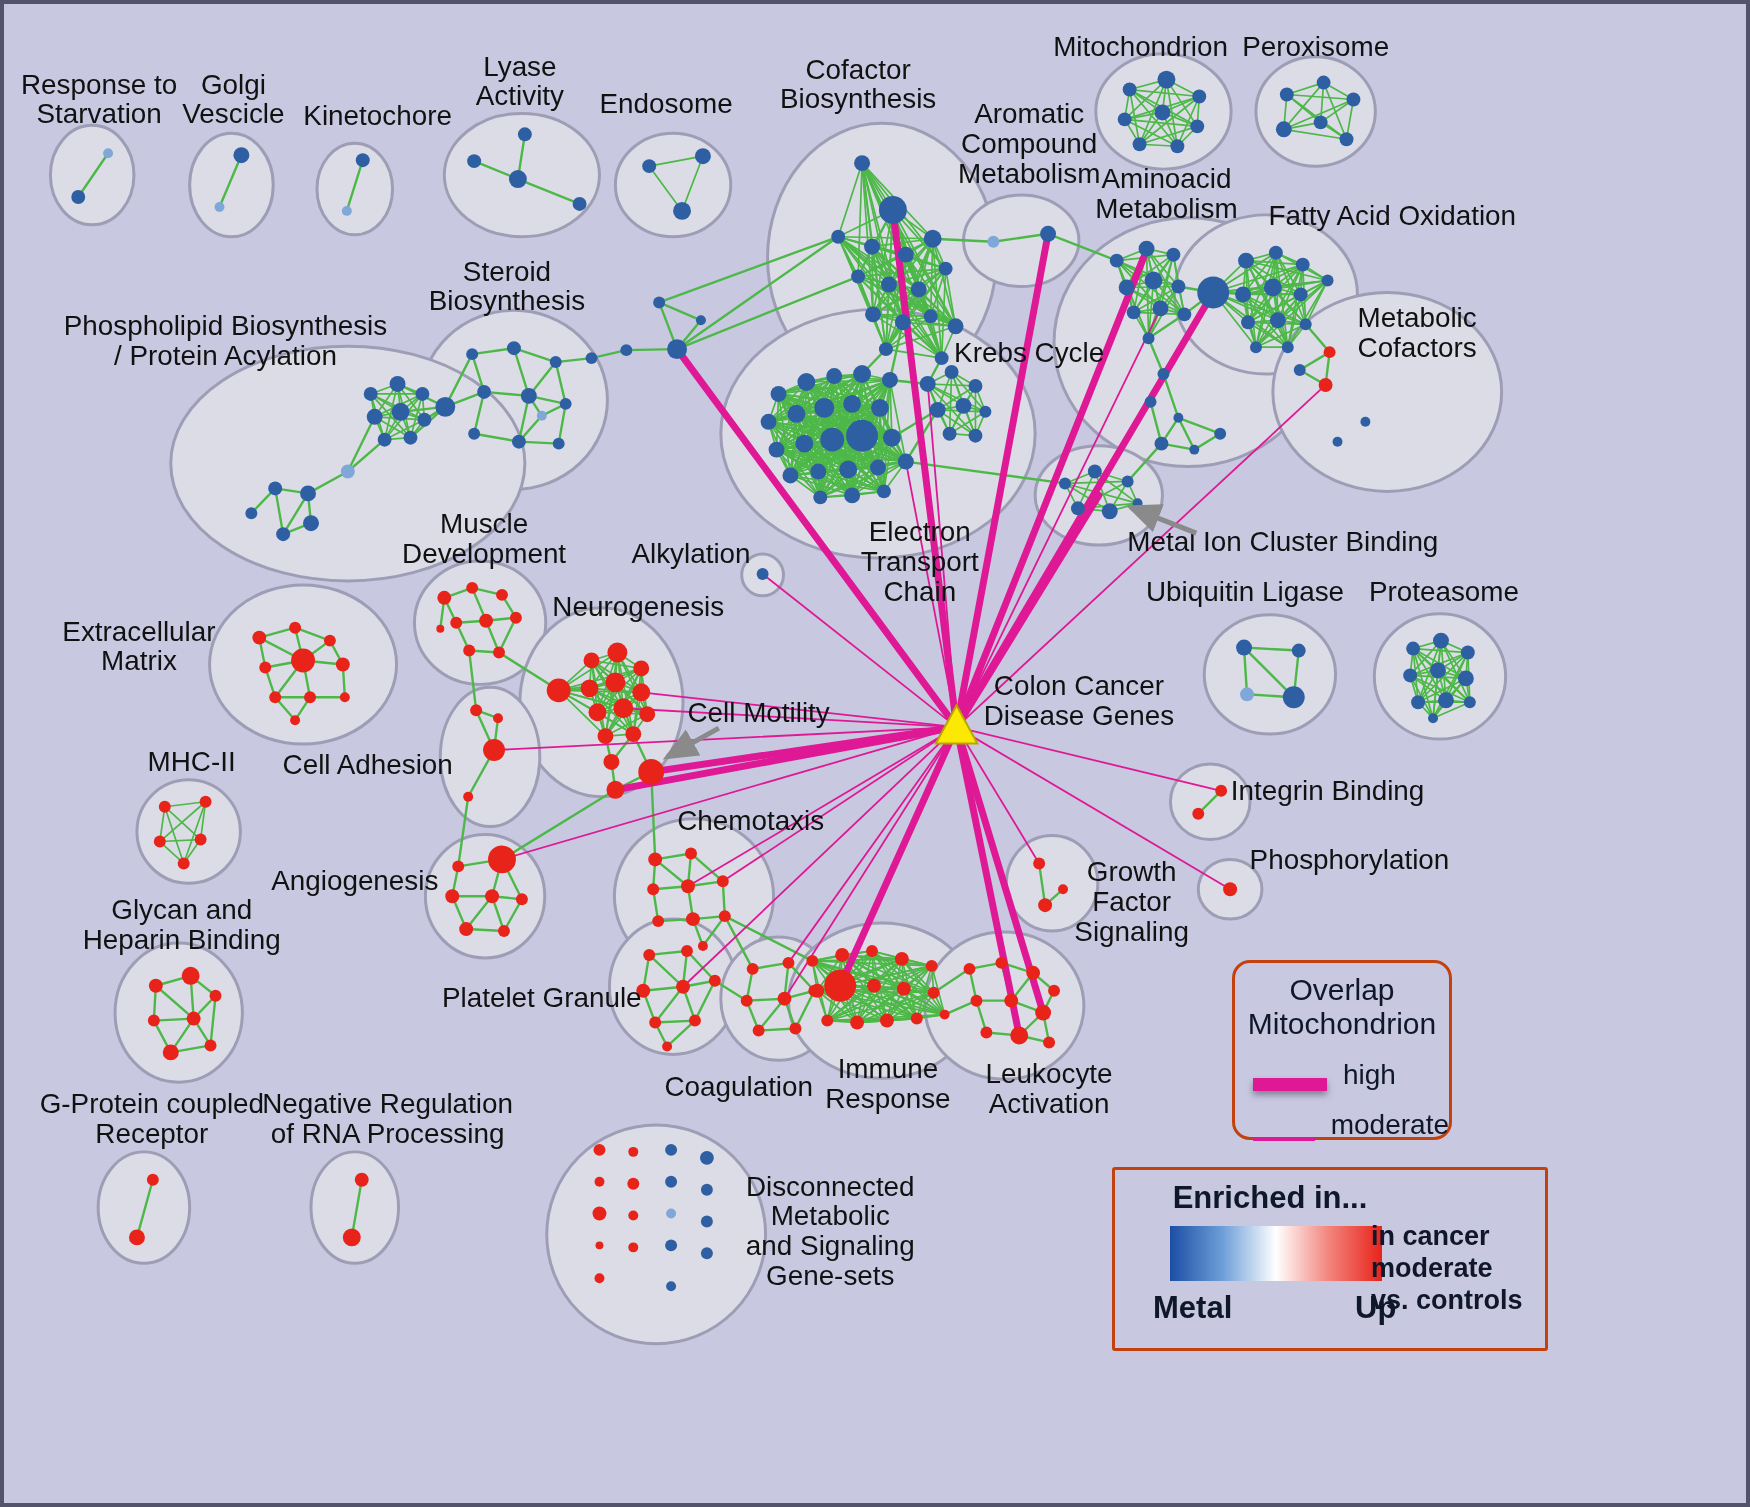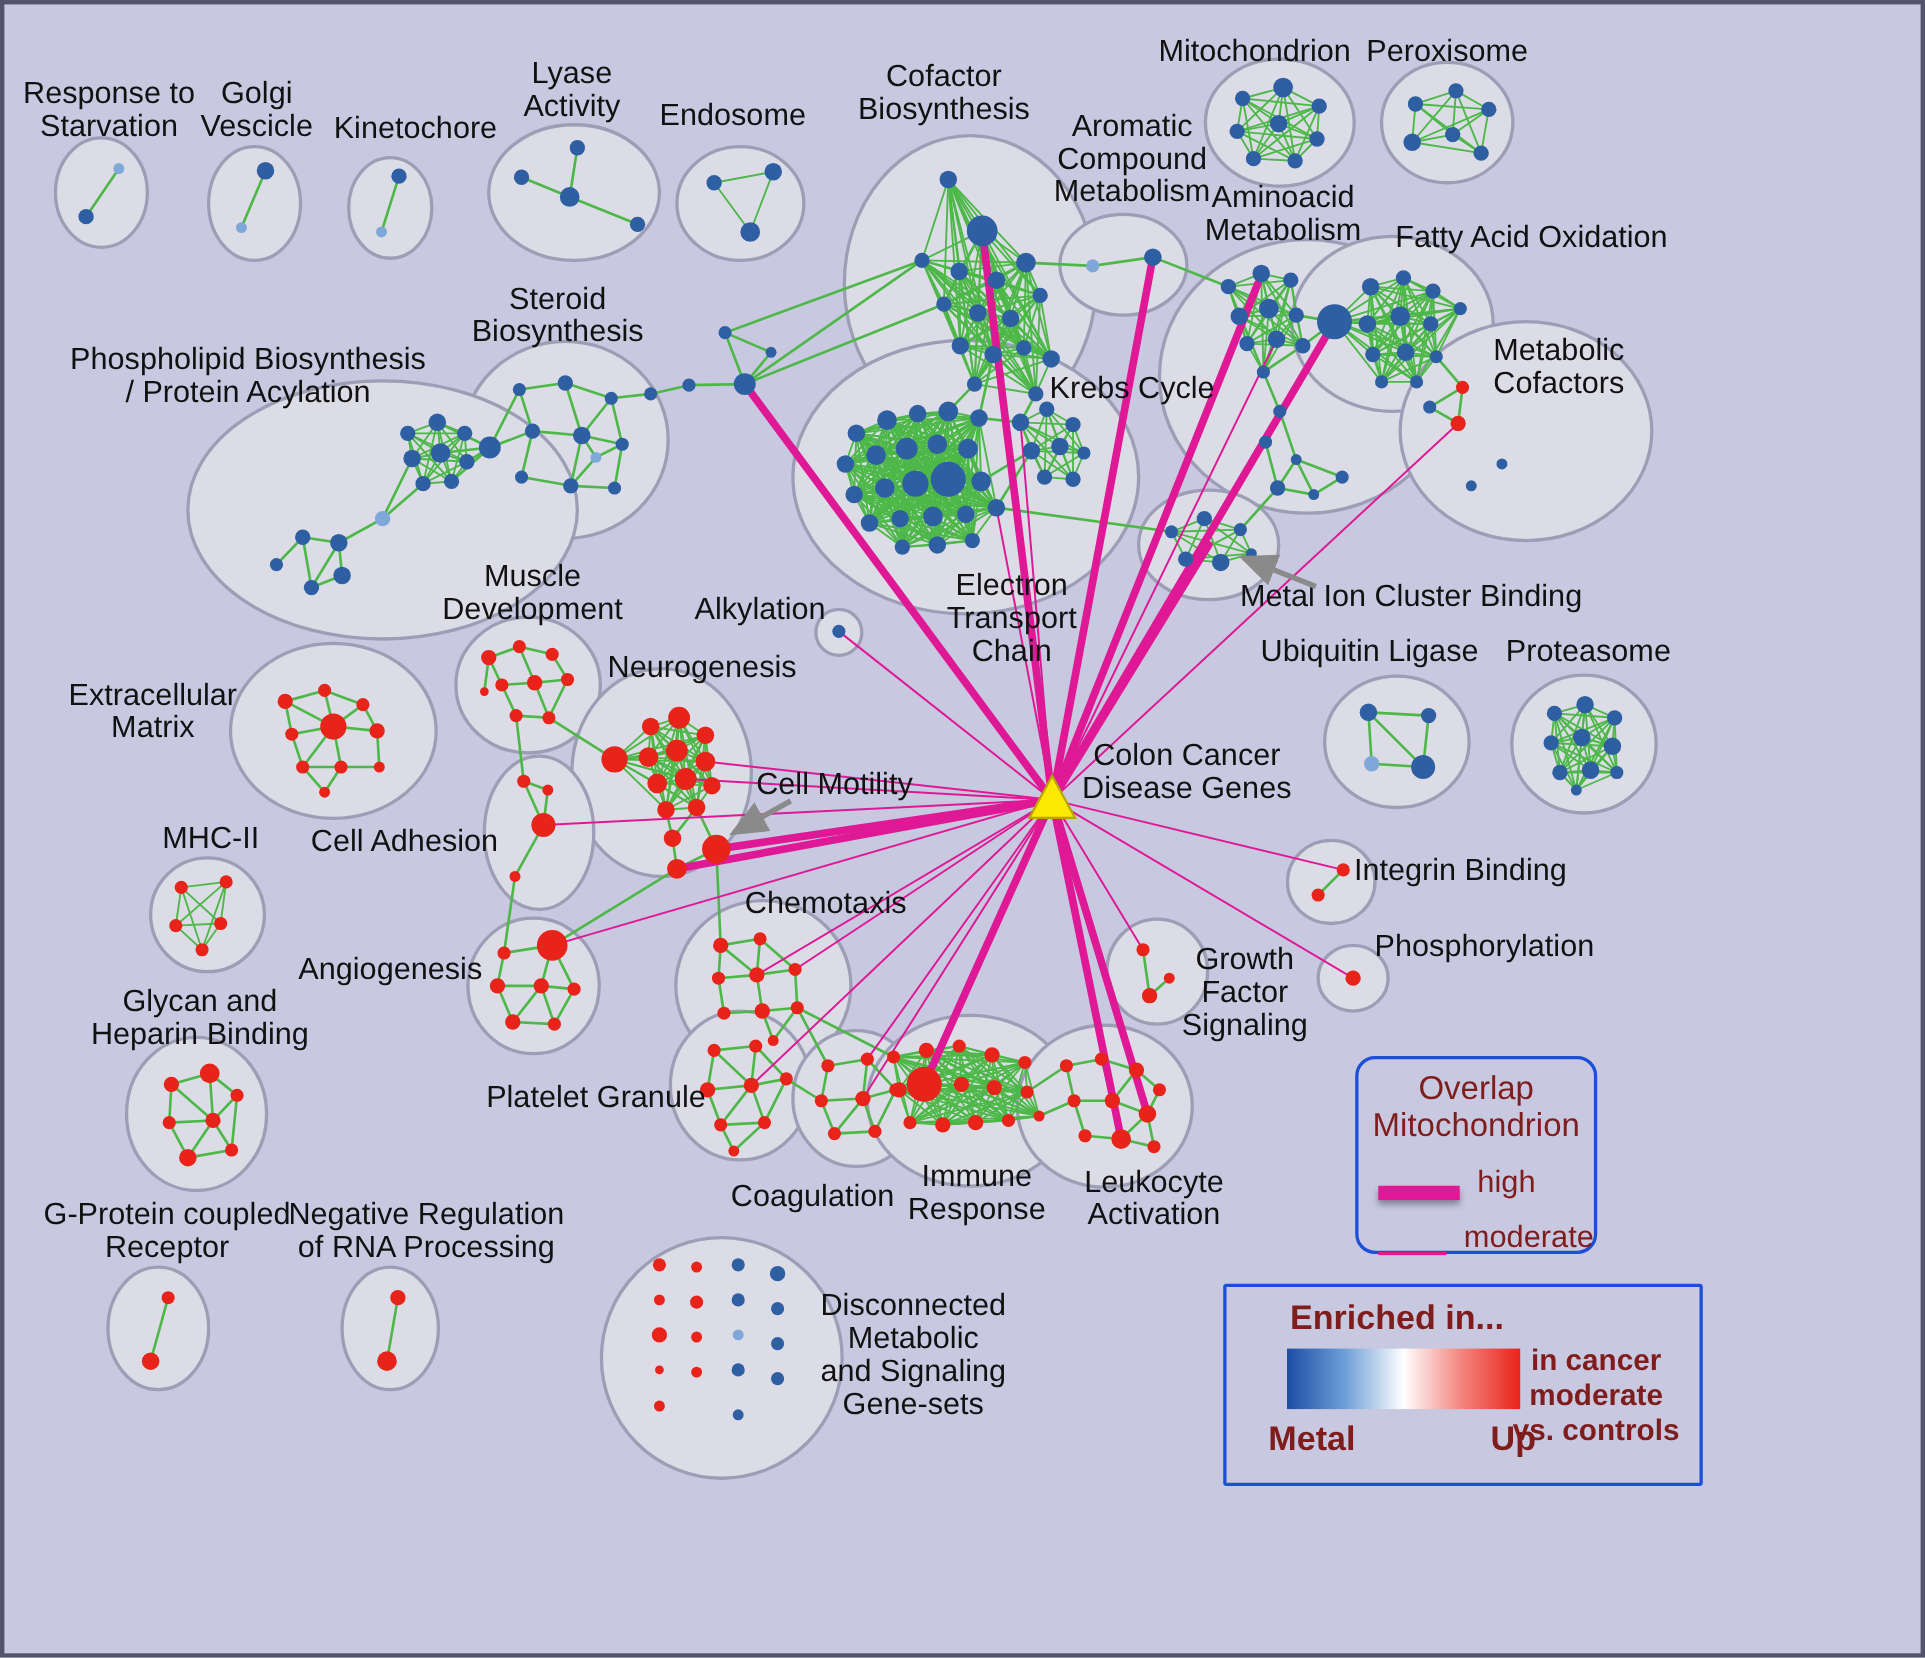--- a/index.html
+++ b/index.html
@@ -1,31 +1,31 @@
 <!DOCTYPE html>
 <html><head>
 <meta charset="utf-8">
 <style>
   html,body{margin:0;padding:0;background:#ffffff;font-family:"Liberation Sans",sans-serif;}
   #stage{position:relative;width:1750px;height:1507px;background:#c8c8e1;border:4px solid #53536b;box-sizing:border-box;overflow:hidden;}
   #net{position:absolute;left:0;top:0;width:100%;height:100%;}
   .clabel{font:28px "Liberation Sans",sans-serif;fill:#111111;}
-  .legend-box{position:absolute;border:3px solid #1d4ed8;color:#7f1d1d;}
+  .legend-box{position:absolute;border:3px solid #c2410c;color:#0f172a;}
   .overlap{left:1228px;top:956px;width:214px;height:174px;border-radius:18px;}
   .lg-title{text-align:center;font-size:30px;margin-top:10px;line-height:34px;}
   .lg-row{display:flex;align-items:flex-end;margin:18px 0 0 18px;gap:16px;}
   .bar-high{display:inline-block;width:74px;height:13px;background:#df1995;box-shadow:0 4px 6px rgba(70,70,90,.55);}
   .bar-moderate{display:inline-block;width:74px;height:3px;background:#df1995;}
   .lg-label{font-size:28px;}
   .enriched{left:1108px;top:1163px;width:430px;height:178px;border-radius:3px;font-weight:bold;}
   .en-title{position:absolute;top:10px;left:0;width:310px;text-align:center;font-size:31px;}
   .en-gradient{position:absolute;left:55px;top:56px;width:212px;height:55px;background:linear-gradient(to right,#1c4ea5,#6f9fd8,#ffffff,#f2847c,#e8231a);}
   .en-down{position:absolute;left:38px;top:120px;font-size:31px;}
   .en-up{position:absolute;left:240px;top:120px;font-size:31px;}
-  .en-note{position:absolute;right:14px;top:50px;width:160px;text-align:center;font-size:27px;line-height:32px;}
+  .en-note{position:absolute;right:14px;top:50px;width:160px;text-align:left;font-size:27px;line-height:32px;}
 </style>
 </head>
 <body>
 
 <div id="stage">
 
   <svg id="net" viewBox="0 0 1750 1507" xmlns="http://www.w3.org/2000/svg">
     <defs>
       <marker id="ah" markerWidth="9" markerHeight="9" refX="6" refY="3" orient="auto">
         <path d="M0,0 L7,3 L0,6 Z" fill="#8a8a8a"></path>

